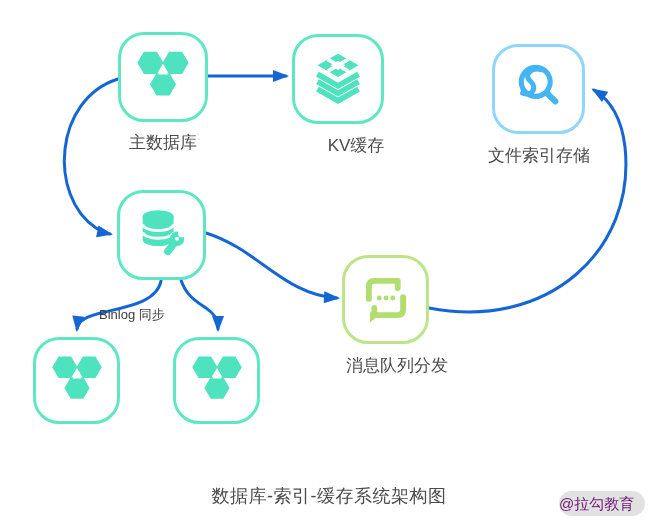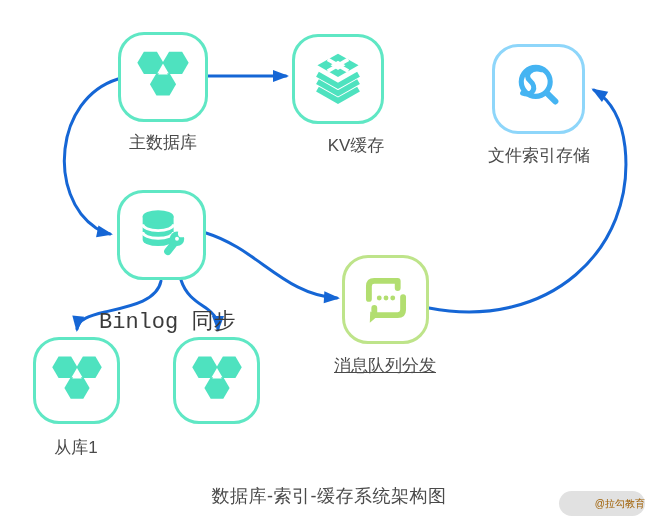--- a/index.html
+++ b/index.html
@@ -37,47 +37,46 @@
     position: absolute;
     font-size: 17px;
     color: #4A4A4A;
     text-align: center;
     white-space: nowrap;
   }
   .edge-label {
     position: absolute;
     left: 99px;
     top: 306px;
-    font-size: 22px;
+    font-size: 13px;
     color: #3B3B3B;
     white-space: nowrap;
-    font-family: Liberation Mono, monospace;
   }
   .title {
     position: absolute;
     left: 0;
     top: 484px;
     width: 658px;
     text-align: center;
     font-size: 18px;
     color: #4A4A4A;
     letter-spacing: 0.5px;
   }
   .watermark {
     position: absolute;
     left: 559px;
     top: 491px;
     width: 86px;
     height: 25px;
     line-height: 25px;
     border-radius: 12.5px;
     background: #e1e1e1;
-    color: #a16207;
-    font-size: 10px;
-    text-align: right;
+    color: #701a75;
+    font-size: 15px;
+    text-align: left;
   }
 </style>
 </head>
 <body>
 
 <div id="canvas">
 
   <svg id="edges" viewBox="0 0 658 526">
     <defs>
       <marker id="arrow" viewBox="0 0 18 14" refX="14" refY="7" markerWidth="18" markerHeight="14" markerUnits="userSpaceOnUse" orient="auto">
@@ -168,35 +167,34 @@
         </g>
         <polygon points="12,57.5 21.5,49.5 12.5,45" fill="#B2DE70"></polygon>
         <g fill="#B2DE70">
           <circle cx="22.5" cy="30" r="2.7"></circle>
           <circle cx="30" cy="30" r="2.7"></circle>
           <circle cx="37.5" cy="30" r="2.7"></circle>
         </g>
       </svg>
     </span>
   </div>
-  <div class="node-label" style="left:315px; top:354px; width:140px;text-decoration:underline;">消息队列分发</div>
+  <div class="node-label" style="left:327px; top:354px; width:140px;">消息队列分发</div>
 
   <div class="node mint" style="left:33px; top:337px; width:87px; height:87px;">
     <span>
       <svg width="54" height="54" viewBox="0 0 60 60">
         <g fill="#4EE2BF">
           <polygon points="2.5,17 9.5,5 23.5,5 30.5,17 23.5,29 9.5,29"></polygon>
           <polygon points="29.5,17 36.5,5 50.5,5 57.5,17 50.5,29 36.5,29"></polygon>
           <polygon points="16,40 23,28 37,28 44,40 37,52 23,52"></polygon>
         </g>
         <polygon points="30,20.5 24.8,29.5 35.2,29.5" fill="#ffffff"></polygon>
       </svg>
     </span>
   </div>
-  <div class="node-label" style="left:16px; top:436px; width:120px;">从库1</div>
 
   <div class="node mint" style="left:173px; top:337px; width:87px; height:87px;">
     <span>
       <svg width="54" height="54" viewBox="0 0 60 60">
         <g fill="#4EE2BF">
           <polygon points="2.5,17 9.5,5 23.5,5 30.5,17 23.5,29 9.5,29"></polygon>
           <polygon points="29.5,17 36.5,5 50.5,5 57.5,17 50.5,29 36.5,29"></polygon>
           <polygon points="16,40 23,28 37,28 44,40 37,52 23,52"></polygon>
         </g>
         <polygon points="30,20.5 24.8,29.5 35.2,29.5" fill="#ffffff"></polygon>

